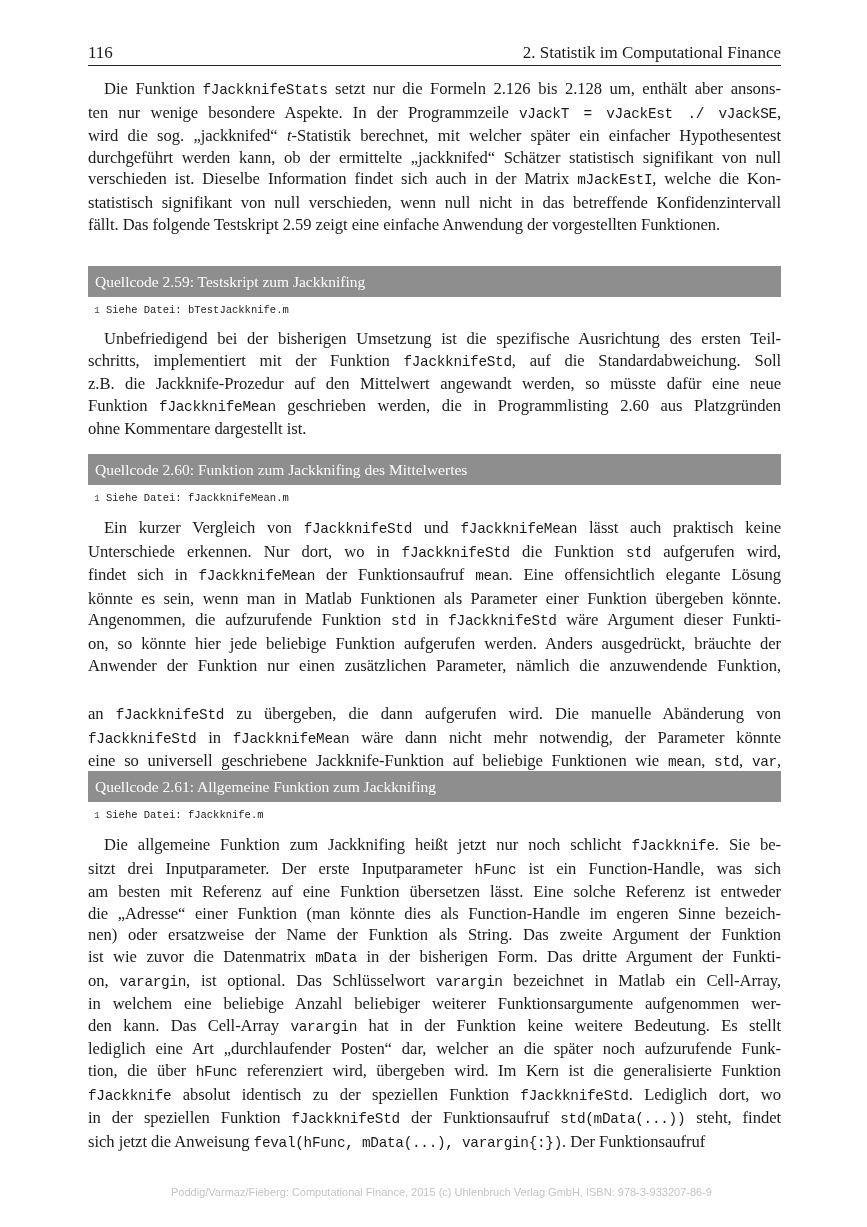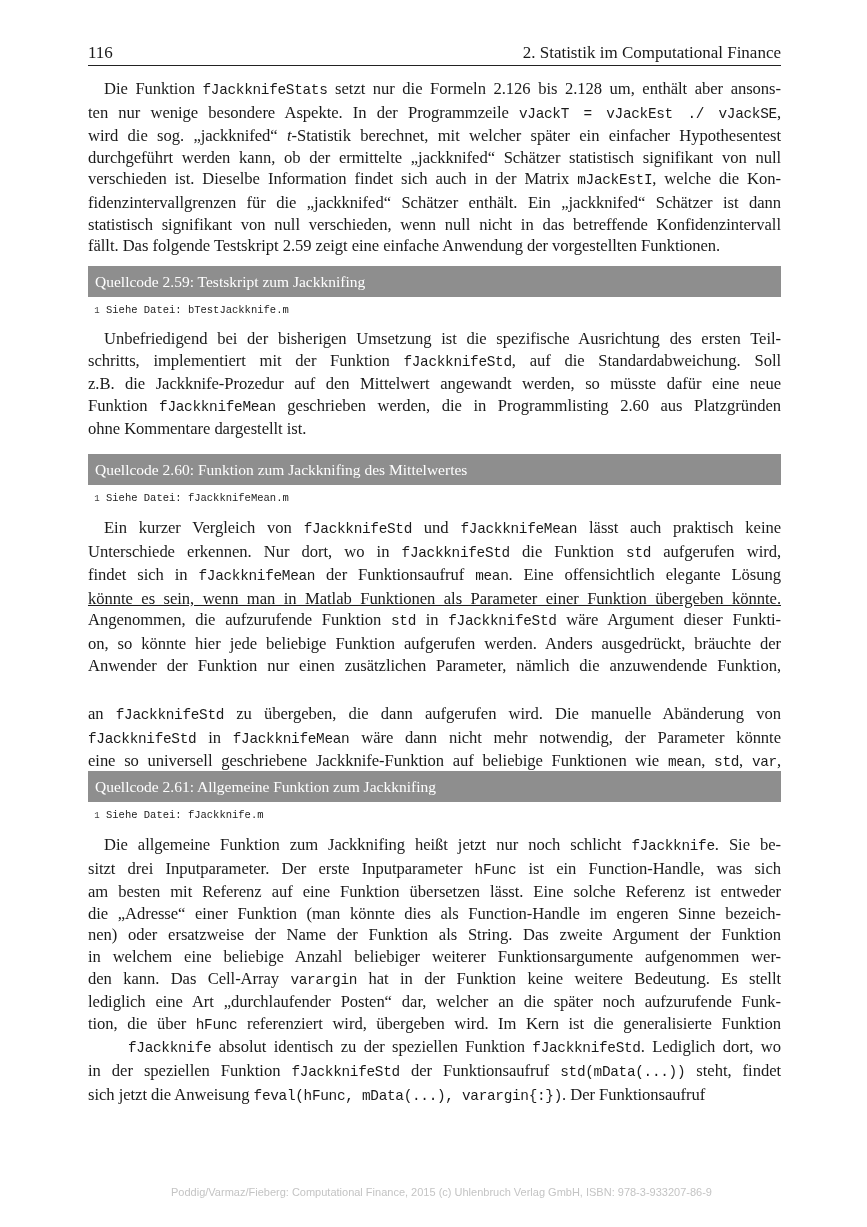--- a/index.html
+++ b/index.html
@@ -31,21 +31,20 @@
     <span class="pg">116</span>
     <span class="chap">2.  Statistik im Computational Finance</span>
   </div>
 
   <div class="para" style="top: 78px; text-indent: 0px;">
       <div style="text-align: justify; text-align-last: justify; white-space: normal; padding-left: 16px;"><span style="white-space: pre;">Die Funktion </span><span class="c" style="white-space: pre;">fJackknifeStats</span><span style="white-space: pre;"> setzt nur die Formeln 2.126 bis 2.128 um, enthält aber ansons-</span></div>
       <div style="text-align: justify; text-align-last: justify; white-space: normal;"><span style="white-space: pre;">ten nur wenige besondere Aspekte. In der Programmzeile </span><span class="c" style="white-space: pre;">vJackT = vJackEst ./ vJackSE</span><span style="white-space: pre;">,</span></div>
       <div style="text-align: justify; text-align-last: justify; white-space: normal;"><span style="white-space: pre;">wird die sog. „jackknifed“ </span><i style="white-space: pre;">t</i><span style="white-space: pre;">-Statistik berechnet, mit welcher später ein einfacher Hypothesentest</span></div>
       <div style="text-align: justify; text-align-last: justify; white-space: normal;"><span style="white-space: pre;">durchgeführt werden kann, ob der ermittelte „jackknifed“ Schätzer statistisch signifikant von null</span></div>
       <div style="text-align: justify; text-align-last: justify; white-space: normal;"><span style="white-space: pre;">verschieden ist. Dieselbe Information findet sich auch in der Matrix </span><span class="c" style="white-space: pre;">mJackEstI</span><span style="white-space: pre;">, welche die Kon-</span></div>
-      <div style="text-align: justify; text-align-last: justify; white-space: normal;"><span style="white-space: pre;">fidenzintervallgrenzen für die „jackknifed“ Schätzer enthält. Ein „jackknifed“ Schätzer ist dann</span></div>
       <div style="text-align: justify; text-align-last: justify; white-space: normal;"><span style="white-space: pre; margin-top: 13px;">statistisch signifikant von null verschieden, wenn null nicht in das betreffende Konfidenzintervall</span></div>
       <div style="text-align: left; text-align-last: left; white-space: normal;"><span style="white-space: pre;">fällt. Das folgende Testskript 2.59 zeigt eine einfache Anwendung der vorgestellten Funktionen.</span></div>
     </div>
 
   <div class="listing-bar" style="top:266px;">Quellcode 2.59: Testskript zum Jackknifing</div>
   <div class="listing-line" style="top:303px;">
     <span class="ln">1</span><span>Siehe Datei: bTestJackknife.m</span>
   </div>
 
   <div class="para" style="top: 328px; text-indent: 0px;">
@@ -58,45 +57,47 @@
 
   <div class="listing-bar" style="top:454px;">Quellcode 2.60: Funktion zum Jackknifing des Mittelwertes</div>
   <div class="listing-line" style="top:491px;">
     <span class="ln">1</span><span>Siehe Datei: fJackknifeMean.m</span>
   </div>
 
   <div class="para" style="top: 517px; text-indent: 0px;">
       <div style="text-align: justify; text-align-last: justify; white-space: normal; padding-left: 16px;"><span style="white-space: pre;">Ein kurzer Vergleich von </span><span class="c" style="white-space: pre;">fJackknifeStd</span><span style="white-space: pre;"> und </span><span class="c" style="white-space: pre;">fJackknifeMean</span><span style="white-space: pre;"> lässt auch praktisch keine</span></div>
       <div style="text-align: justify; text-align-last: justify; white-space: normal;"><span style="white-space: pre;">Unterschiede erkennen. Nur dort, wo in </span><span class="c" style="white-space: pre;">fJackknifeStd</span><span style="white-space: pre;"> die Funktion </span><span class="c" style="white-space: pre;">std</span><span style="white-space: pre;"> aufgerufen wird,</span></div>
       <div style="text-align: justify; text-align-last: justify; white-space: normal;"><span style="white-space: pre;">findet sich in </span><span class="c" style="white-space: pre;">fJackknifeMean</span><span style="white-space: pre;"> der Funktionsaufruf </span><span class="c" style="white-space: pre;">mean</span><span style="white-space: pre;">. Eine offensichtlich elegante Lösung</span></div>
-      <div style="text-align: justify; text-align-last: justify; white-space: normal; text-decoration: underline;"><span style="white-space: pre;">könnte es sein, wenn man in Matlab Funktionen als Parameter einer Funktion übergeben könnte.</span></div>
+      <div style="text-align: justify; text-align-last: justify; white-space: normal;"><span style="white-space: pre;">könnte es sein, wenn man in Matlab Funktionen als Parameter einer Funktion übergeben könnte.</span></div>
       <div style="text-align: justify; text-align-last: justify; white-space: normal;"><span style="white-space: pre;">Angenommen, die aufzurufende Funktion </span><span class="c" style="white-space: pre;">std</span><span style="white-space: pre;"> in </span><span class="c" style="white-space: pre;">fJackknifeStd</span><span style="white-space: pre;"> wäre Argument dieser Funkti-</span></div>
       <div style="text-align: justify; text-align-last: justify; white-space: normal;"><span style="white-space: pre;">on, so könnte hier jede beliebige Funktion aufgerufen werden. Anders ausgedrückt, bräuchte der</span></div>
       <div style="text-align: justify; text-align-last: justify; white-space: normal;"><span style="white-space: pre;">Anwender der Funktion nur einen zusätzlichen Parameter, nämlich die anzuwendende Funktion,</span></div>
       <div style="text-align: justify; text-align-last: justify; white-space: normal; margin-top: 27px;"><span style="white-space: pre;">an </span><span class="c" style="white-space: pre;">fJackknifeStd</span><span style="white-space: pre;"> zu übergeben, die dann aufgerufen wird. Die manuelle Abänderung von</span></div>
       <div style="text-align: justify; text-align-last: justify; white-space: normal;"><span class="c" style="white-space: pre;">fJackknifeStd</span><span style="white-space: pre;"> in </span><span class="c" style="white-space: pre;">fJackknifeMean</span><span style="white-space: pre;"> wäre dann nicht mehr notwendig, der Parameter könnte</span></div>
       <div style="text-align: justify; text-align-last: justify; white-space: normal;"><span style="white-space: pre;">eine so universell geschriebene Jackknife-Funktion auf beliebige Funktionen wie </span><span class="c" style="white-space: pre;">mean</span><span style="white-space: pre;">, </span><span class="c" style="white-space: pre;">std</span><span style="white-space: pre;">, </span><span class="c" style="white-space: pre;">var</span><span style="white-space: pre;">,</span></div>
       <div style="text-align: left; text-align-last: left; white-space: normal;"><span class="c" style="white-space: pre;">skewness</span><span style="white-space: pre;"> usw. anwenden. Die Umsetzung dieser Idee in Matlab zeigt das Programmlisting 2.61.</span></div>
     </div>
 
   <div class="listing-bar" style="top:771px;">Quellcode 2.61: Allgemeine Funktion zum Jackknifing</div>
   <div class="listing-line" style="top:808px;">
     <span class="ln">1</span><span>Siehe Datei: fJackknife.m</span>
   </div>
 
   <div class="para" style="top: 834px; text-indent: 0px;">
       <div style="text-align: justify; text-align-last: justify; white-space: normal; padding-left: 16px;"><span style="white-space: pre;">Die allgemeine Funktion zum Jackknifing heißt jetzt nur noch schlicht </span><span class="c" style="white-space: pre;">fJackknife</span><span style="white-space: pre;">. Sie be-</span></div>
       <div style="text-align: justify; text-align-last: justify; white-space: normal;"><span style="white-space: pre;">sitzt drei Inputparameter. Der erste Inputparameter </span><span class="c" style="white-space: pre;">hFunc</span><span style="white-space: pre;"> ist ein Function-Handle, was sich</span></div>
       <div style="text-align: justify; text-align-last: justify; white-space: normal;"><span style="white-space: pre;">am besten mit Referenz auf eine Funktion übersetzen lässt. Eine solche Referenz ist entweder</span></div>
       <div style="text-align: justify; text-align-last: justify; white-space: normal;"><span style="white-space: pre;">die „Adresse“ einer Funktion (man könnte dies als Function-Handle im engeren Sinne bezeich-</span></div>
       <div style="text-align: justify; text-align-last: justify; white-space: normal;"><span style="white-space: pre;">nen) oder ersatzweise der Name der Funktion als String. Das zweite Argument der Funktion</span></div>
+      <div style="text-align: justify; text-align-last: justify; white-space: normal;"><span style="white-space: pre;">ist wie zuvor die Datenmatrix </span><span class="c" style="white-space: pre;">mData</span><span style="white-space: pre;"> in der bisherigen Form. Das dritte Argument der Funkti-</span></div>
+      <div style="text-align: justify; text-align-last: justify; white-space: normal;"><span style="white-space: pre;">on, </span><span class="c" style="white-space: pre;">varargin</span><span style="white-space: pre;">, ist optional. Das Schlüsselwort </span><span class="c" style="white-space: pre;">varargin</span><span style="white-space: pre;"> bezeichnet in Matlab ein Cell-Array,</span></div>
       <div style="text-align: justify; text-align-last: justify; white-space: normal;"><span style="white-space: pre;">in welchem eine beliebige Anzahl beliebiger weiterer Funktionsargumente aufgenommen wer-</span></div>
       <div style="text-align: justify; text-align-last: justify; white-space: normal;"><span style="white-space: pre;">den kann. Das Cell-Array </span><span class="c" style="white-space: pre;">varargin</span><span style="white-space: pre;"> hat in der Funktion keine weitere Bedeutung. Es stellt</span></div>
       <div style="text-align: justify; text-align-last: justify; white-space: normal;"><span style="white-space: pre;">lediglich eine Art „durchlaufender Posten“ dar, welcher an die später noch aufzurufende Funk-</span></div>
       <div style="text-align: justify; text-align-last: justify; white-space: normal;"><span style="white-space: pre;">tion, die über </span><span class="c" style="white-space: pre;">hFunc</span><span style="white-space: pre;"> referenziert wird, übergeben wird. Im Kern ist die generalisierte Funktion</span></div>
-      <div style="text-align: justify; text-align-last: justify; white-space: normal; margin-left: 40px;"><span class="c" style="white-space: pre;">fJackknife</span><span style="white-space: pre;"> absolut identisch zu der speziellen Funktion </span><span class="c" style="white-space: pre;">fJackknifeStd</span><span style="white-space: pre;">. Lediglich dort, wo</span></div>
+      <div style="text-align: justify; text-align-last: justify; white-space: normal;"><span class="c" style="white-space: pre;">fJackknife</span><span style="white-space: pre;"> absolut identisch zu der speziellen Funktion </span><span class="c" style="white-space: pre;">fJackknifeStd</span><span style="white-space: pre;">. Lediglich dort, wo</span></div>
       <div style="text-align: justify; text-align-last: justify; white-space: normal;"><span style="white-space: pre;">in der speziellen Funktion </span><span class="c" style="white-space: pre;">fJackknifeStd</span><span style="white-space: pre;"> der Funktionsaufruf </span><span class="c" style="white-space: pre;">std(mData(...))</span><span style="white-space: pre;"> steht, findet</span></div>
       <div style="text-align: left; text-align-last: left; white-space: normal;"><span style="white-space: pre;">sich jetzt die Anweisung </span><span class="c" style="white-space: pre;">feval(hFunc, mData(...), varargin{:})</span><span style="white-space: pre;">. Der Funktionsaufruf</span></div>
     </div>
 
 </div>
 
 <div class="footer">Poddig/Varmaz/Fieberg: Computational Finance, 2015  (c) Uhlenbruch Verlag GmbH, ISBN: 978-3-933207-86-9</div>
 
 </body></html>

